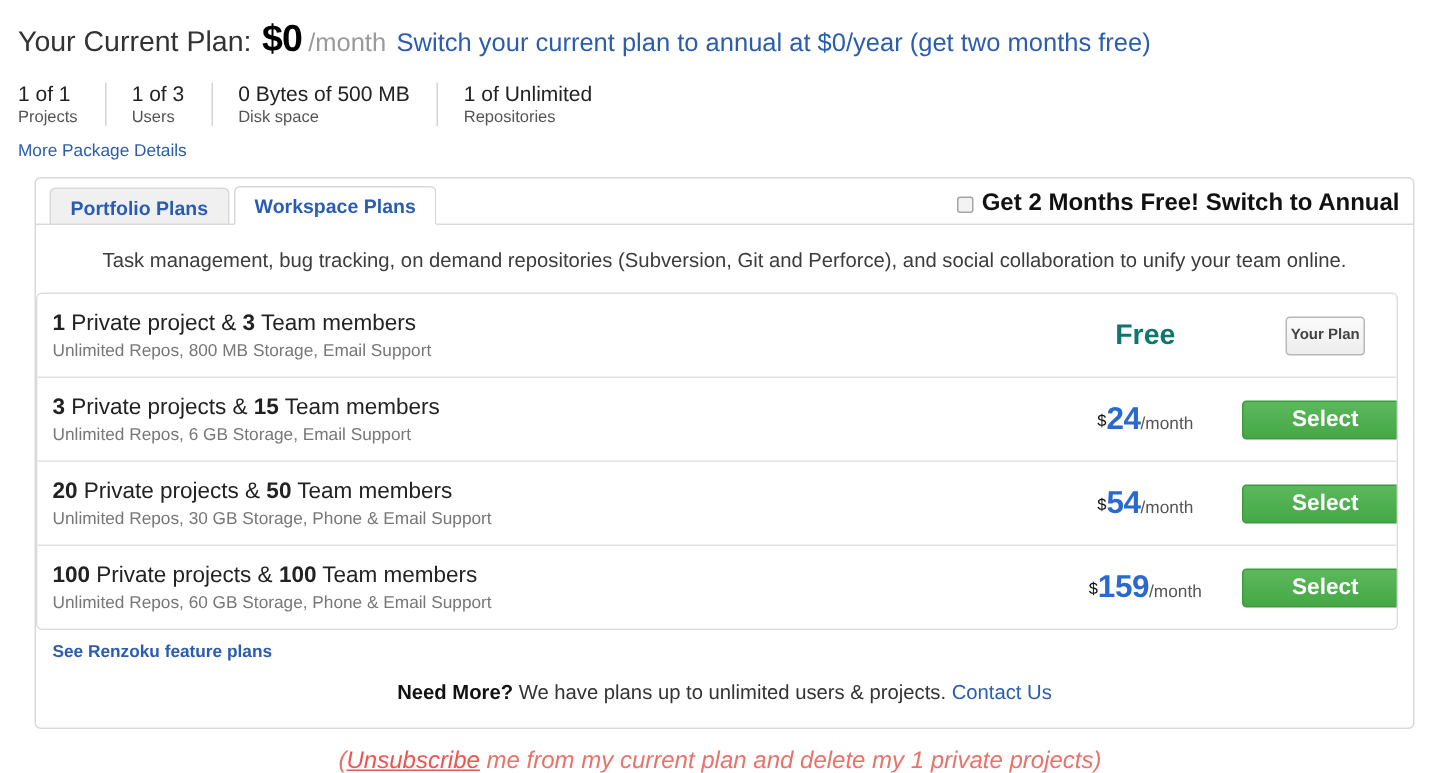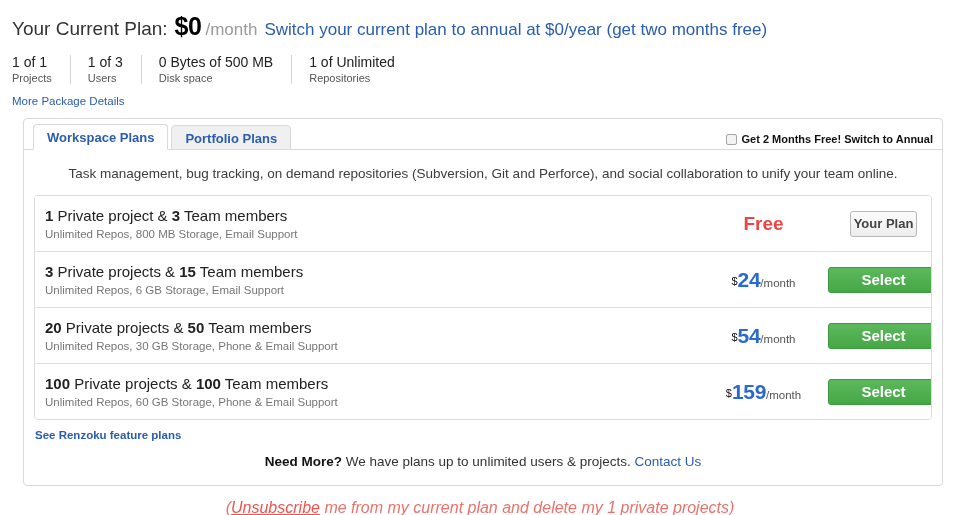--- a/index.html
+++ b/index.html
@@ -156,37 +156,37 @@
   .tab-check .cb {
     width: 11px;
     height: 11px;
     border: 1px solid #a5a5a5;
     border-radius: 2px;
     background: #f3f3f3;
     display: inline-block;
     box-sizing: border-box;
   }
   .tab-check .cb-label {
-    font-size: 11px;
+    font-size: 16px;
     font-weight: bold;
     color: #111111;
     white-space: nowrap;
   }
 
   
   .panel-desc {
     text-align: center;
     font-size: 13.5px;
     color: #3c3c3c;
     padding: 16px 20px 14px 20px;
   }
 
   
   .plans {
-    margin: 0 10px 0 10px;
+    margin: 0 10px 0 0;
     border: 1px solid #dcdcdc;
     border-radius: 4px;
     overflow: hidden;
   }
   .plan-row {
     display: flex;
     align-items: center;
     height: 55px;
     background: #ffffff;
   }
@@ -227,21 +227,21 @@
     color: #2a6ad0;
     letter-spacing: -0.3px;
   }
   .plan-price .per {
     font-size: 11.5px;
     color: #555555;
   }
   .plan-price .free {
     font-size: 19px;
     font-weight: bold;
-    color: #ef4444;
+    color: #0f766e;
   }
   .plan-action {
     flex: 0 0 auto;
     width: 95px;
     display: flex;
     justify-content: center;
     align-items: center;
   }
   .btn-select {
     display: inline-block;
@@ -251,21 +251,21 @@
     background: #4caf50;
     background-image: linear-gradient(#5cb85c, #45a845);
     border: 1px solid #3e9a3e;
     border-radius: 3px;
     padding: 5px 32px;
     cursor: pointer;
     line-height: 14px;
   }
   .btn-yourplan {
     display: inline-block;
-    font-size: 13px;
+    font-size: 10px;
     font-weight: bold;
     color: #444444;
     background: #f2f2f2;
     background-image: linear-gradient(#fbfbfb, #ededed);
     border: 1px solid #b8b8b8;
     border-radius: 3px;
     padding: 5px 3px;
     cursor: pointer;
     line-height: 14px;
     text-align: right;
@@ -342,25 +342,25 @@
     <div class="stat-label">Repositories</div>
   </div>
 </div>
 
 <a class="more-details">More Package Details</a>
 
 
 <div class="panel">
 
   <div class="tabbar">
+    <div class="tab">
+      <span>Portfolio Plans</span>
+    </div>
     <div class="tab active">
       <span>Workspace Plans</span>
-    </div>
-    <div class="tab">
-      <span>Portfolio Plans</span>
     </div>
     <label class="tab-check">
       <span class="cb"></span>
       <span class="cb-label">Get 2 Months Free! Switch to Annual</span>
     </label>
   </div>
 
   <div class="panel-desc">Task management, bug tracking, on demand repositories (Subversion, Git and Perforce), and social collaboration to unify your team online.</div>
 
   <div class="plans">

